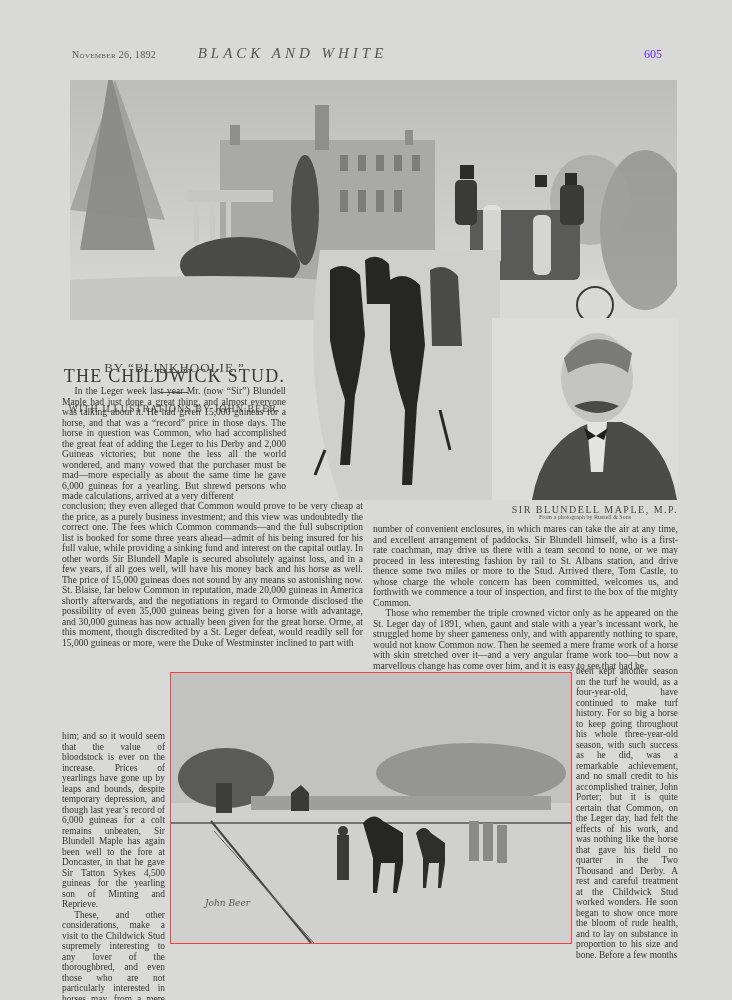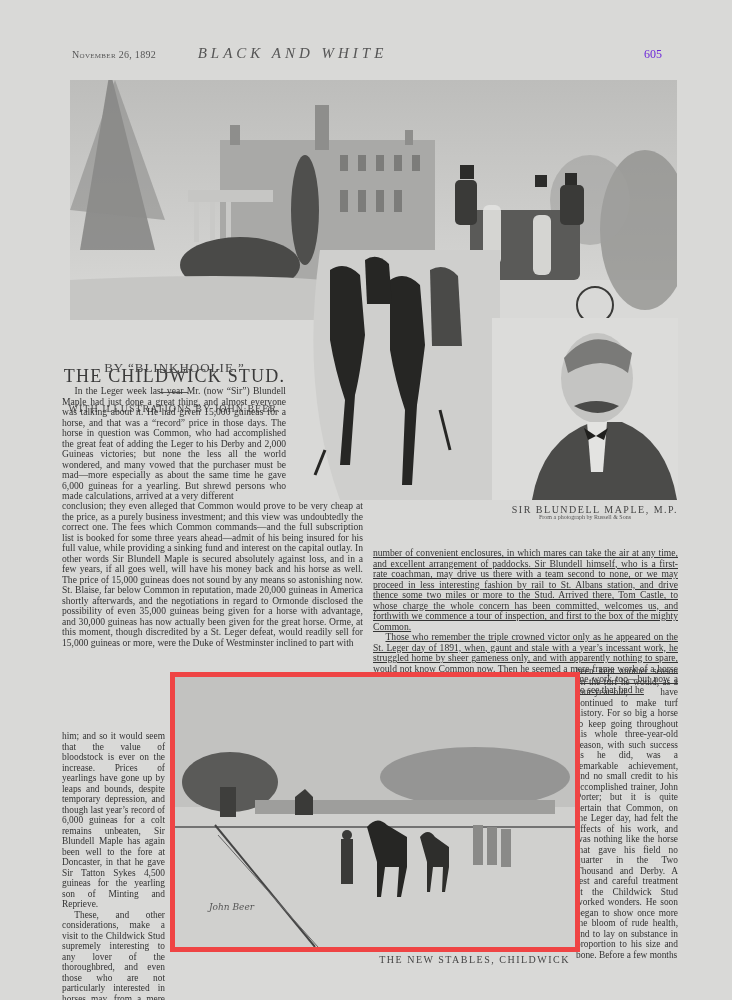--- a/index.html
+++ b/index.html
@@ -15,21 +15,21 @@
   
   .run-date { position: absolute; left: 72px; top: 49px; font-size: 10px; font-variant: small-caps; letter-spacing: 0.3px; color: #555; }
   .run-title { position: absolute; left: 0; width: 585px; top: 45px; text-align: center; font-size: 15px; font-style: italic; letter-spacing: 4px; color: #555; }
   .run-page { position: absolute; left: 644px; top: 47px; font-size: 12px; color: #6d28d9; }
 
   
   .illus { position: absolute; overflow: hidden; }
   .top-illus { left: 70px; top: 80px; width: 607px; height: 240px; }
   .horses-illus { left: 300px; top: 250px; width: 200px; height: 250px; }
   .portrait { left: 492px; top: 318px; width: 186px; height: 182px; background: #dcdcda; }
-  .stables { left: 170px; top: 672px; width: 400px; height: 270px; border: 5px solid #ef4444; background: #cfcfcd; }
+  .stables { left: 170px; top: 672px; width: 400px; height: 270px; border: 1px solid #ef4444; background: #cfcfcd; }
 
   .sig { position: absolute; font-family: "DejaVu Serif", serif; font-style: italic; font-size: 9px; color: #555; }
 
   
   .headline { position: absolute; left: 62px; top: 342px; width: 225px; text-align: center; font-size: 18px; letter-spacing: 1.2px; color: #3a3a3a; margin-top: 24px; }
   .byline { position: absolute; left: 62px; top: 360px; width: 225px; text-align: center; font-size: 13px; letter-spacing: 1px; color: #444; }
   .rule { position: absolute; height: 1px; background: #555; }
   .illus-credit { position: absolute; left: 62px; top: 403px; width: 225px; text-align: center; font-size: 10px; letter-spacing: 1px; color: #444; }
 
   .txt { position: absolute; font-size: 9.6px; line-height: 10.5px; text-align: justify; color: #333; }
@@ -153,21 +153,21 @@
 
   <div class="txt" style="left:62px; top:501px; width:301px;">
     <p class="noind">conclusion; they even alleged that Common would prove to be very cheap at the price, as a purely business investment; and this view was undoubtedly the correct one. The fees which Common commands—and the full subscription list is booked for some three years ahead—admit of his being insured for his full value, while providing a sinking fund and interest on the capital outlay. In other words Sir Blundell Maple is secured absolutely against loss, and in a few years, if all goes well, will have his money back and his horse as well. The price of 15,000 guineas does not sound by any means so astonishing now. St. Blaise, far below Common in reputation, made 20,000 guineas in America shortly afterwards, and the negotiations in regard to Ormonde disclosed the possibility of even 35,000 guineas being given for a horse with advantage, and 30,000 guineas has now actually been given for the great horse. Orme, at this moment, though discredited by a St. Leger defeat, would readily sell for 15,000 guineas or more, were the Duke of Westminster inclined to part with</p>
   </div>
 
   <div class="txt" style="left:62px; top:695px; width:103px; font-size:9.4px;margin-top:36px;">
     <p class="noind">him; and so it would seem that the value of bloodstock is ever on the increase. Prices of yearlings have gone up by leaps and bounds, despite temporary depression, and though last year’s record of 6,000 guineas for a colt remains unbeaten, Sir Blundell Maple has again been well to the fore at Doncaster, in that he gave Sir Tatton Sykes 4,500 guineas for the yearling son of Minting and Reprieve.</p>
     <p>These, and other considerations, make a visit to the Childwick Stud supremely interesting to any lover of the thoroughbred, and even those who are not particularly interested in horses may, from a mere farming point of view, do well to have a look at this beautifully ordered establishment, with its</p>
   </div>
 
-  <div class="txt" style="left:373px; top:548px; width:305px;text-decoration:underline;">
+  <div class="txt" style="left:373px; top:524px; width:305px;">
     <p class="noind">number of convenient enclosures, in which mares can take the air at any time, and excellent arrangement of paddocks. Sir Blundell himself, who is a first-rate coachman, may drive us there with a team second to none, or we may proceed in less interesting fashion by rail to St. Albans station, and drive thence some two miles or more to the Stud. Arrived there, Tom Castle, to whose charge the whole concern has been committed, welcomes us, and forthwith we commence a tour of inspection, and first to the box of the mighty Common.</p>
     <p>Those who remember the triple crowned victor only as he appeared on the St. Leger day of 1891, when, gaunt and stale with a year’s incessant work, he struggled home by sheer gameness only, and with apparently nothing to spare, would not know Common now. Then he seemed a mere frame work of a horse with skin stretched over it—and a very angular frame work too—but now a marvellous change has come over him, and it is easy to see that had he</p>
   </div>
 
   <div class="txt" style="left:576px; top:666px; width:102px; font-size:9.4px;">
     <p class="noind">been kept another season on the turf he would, as a four-year-old, have continued to make turf history. For so big a horse to keep going throughout his whole three-year-old season, with such success as he did, was a remarkable achievement, and no small credit to his accomplished trainer, John Porter; but it is quite certain that Common, on the Leger day, had felt the effects of his work, and was nothing like the horse that gave his field no quarter in the Two Thousand and Derby. A rest and careful treatment at the Childwick Stud worked wonders. He soon began to show once more the bloom of rude health, and to lay on substance in proportion to his size and bone. Before a few months</p>
   </div>
 
   <div class="illus stables">
     <svg width="400" height="270" viewBox="0 0 400 270">
@@ -186,15 +186,14 @@
       <circle cx="172" cy="158" r="5" fill="#3a3a38"></circle>
       <g fill="#8a8a88">
           <rect x="298" y="148" width="10" height="40"></rect>
           <rect x="312" y="150" width="10" height="38"></rect>
           <rect x="326" y="152" width="10" height="38"></rect>
         </g>
       <path d="M120 120 l10 -8 l8 8 l0 18 l-18 0 Z" fill="#3a3a38"></path>
     </svg>
     <span class="sig" style="left:34px; top:225px;">John Beer</span>
   </div>
-  <div class="cap-main" style="left:170px; top:954px; width:400px;">THE NEW STABLES, CHILDWICK</div>
 
 </div>
 
 </body></html>

